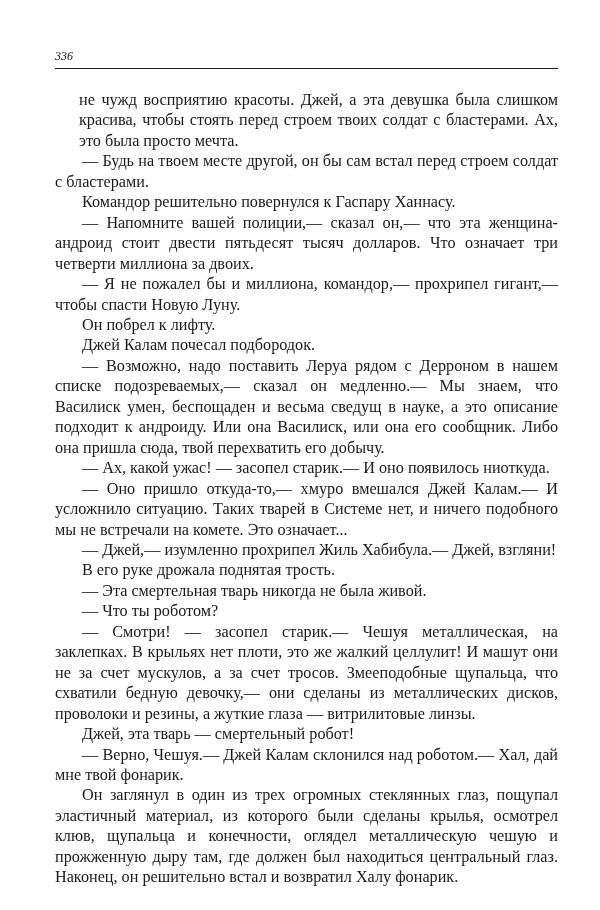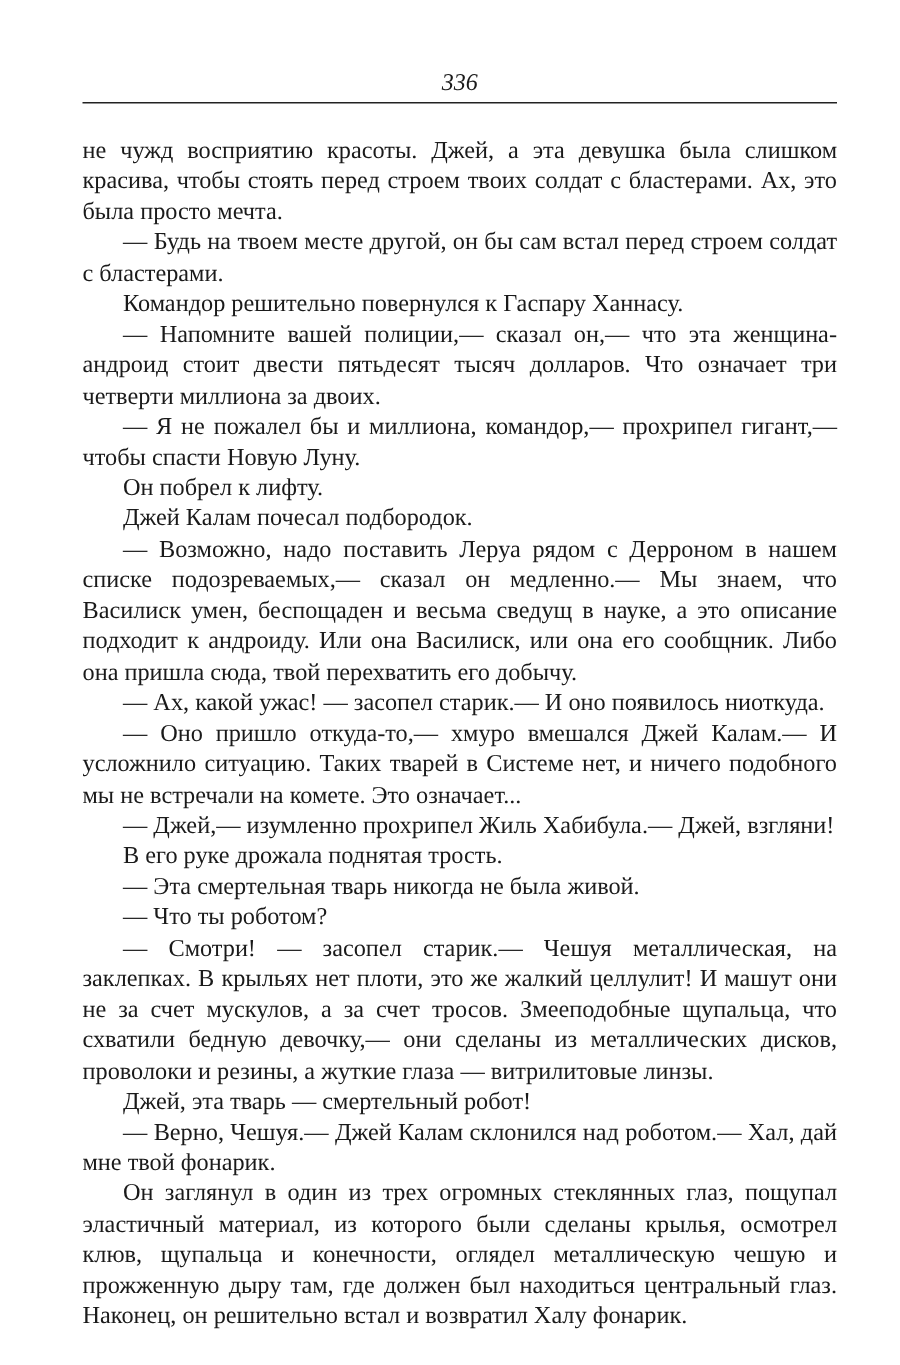--- a/index.html
+++ b/index.html
@@ -5,30 +5,30 @@
   html, body { margin: 0; padding: 0; background: #ffffff; }
   body { width: 600px; height: 910px; position: relative; overflow: hidden; }
   .page {
     position: absolute; left: 55px; top: 0; width: 503px;
     font-family: "Liberation Serif", "DejaVu Serif", serif;
     color: #1a1a1a;
   }
   .header {
     position: absolute; top: 44px; left: 0; width: 503px; height: 24px;
     border-bottom: 1.5px solid #222;
-    font-style: italic; font-size: 16px; line-height: 24px;
-    display: flex; justify-content: center; align-items: flex-end;
+    font-style: italic; font-size: 12px; line-height: 24px;
+    display: flex; justify-content: space-between; align-items: flex-end;
   }
   .header .title { letter-spacing: 0.2px; }
   .body {
     position: absolute; top: 90px; left: 0; width: 503px;
     font-size: 16.2px; line-height: 20.45px;
   }
   .p { margin: 0; text-align: justify; text-indent: 27px; }
-  .p.noindent { text-indent: 0; }
+  .p.noindent { text-indent: 0; margin-left: 24px; }
 </style>
 </head>
 <body>
 
 <div class="page">
   <div class="header">
     <span>336</span>
   </div>
   <div class="body">
     <p class="p noindent">не чужд восприятию красоты. Джей, а эта девушка была слишком красива, чтобы стоять перед строем твоих солдат с бластерами. Ах, это была просто мечта.</p>

